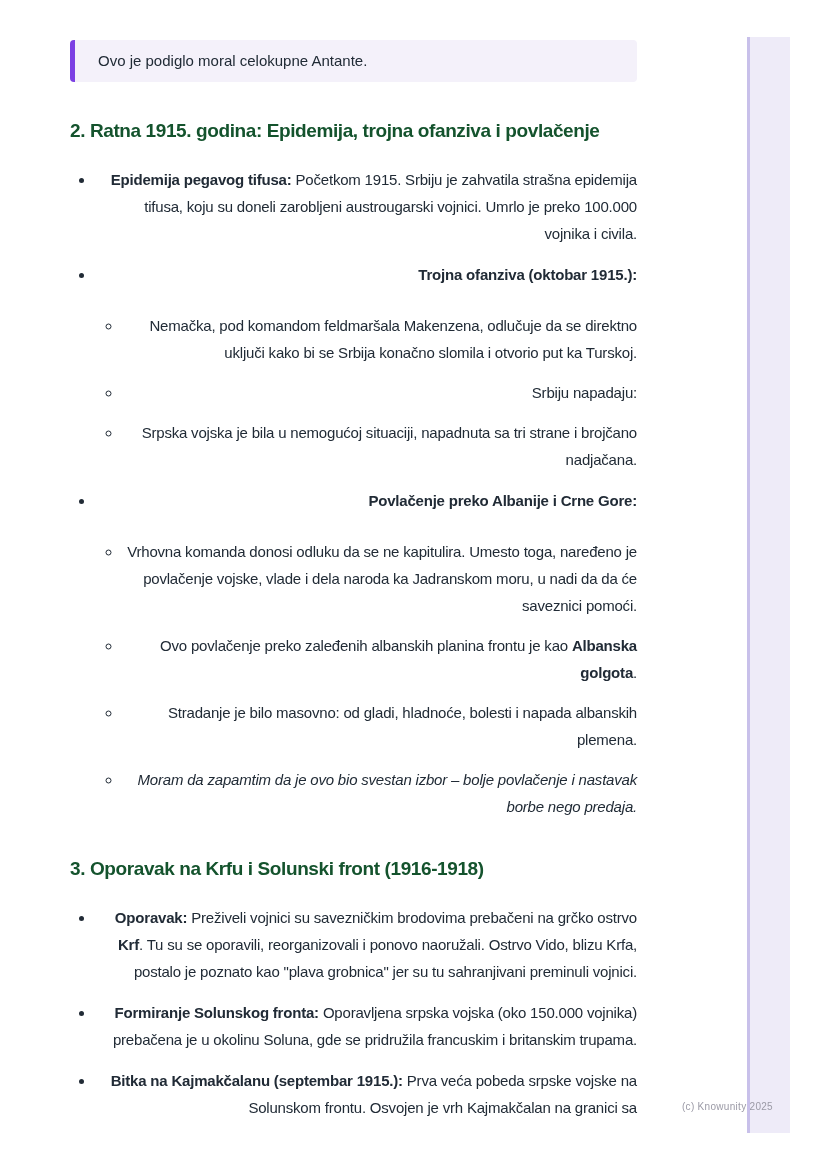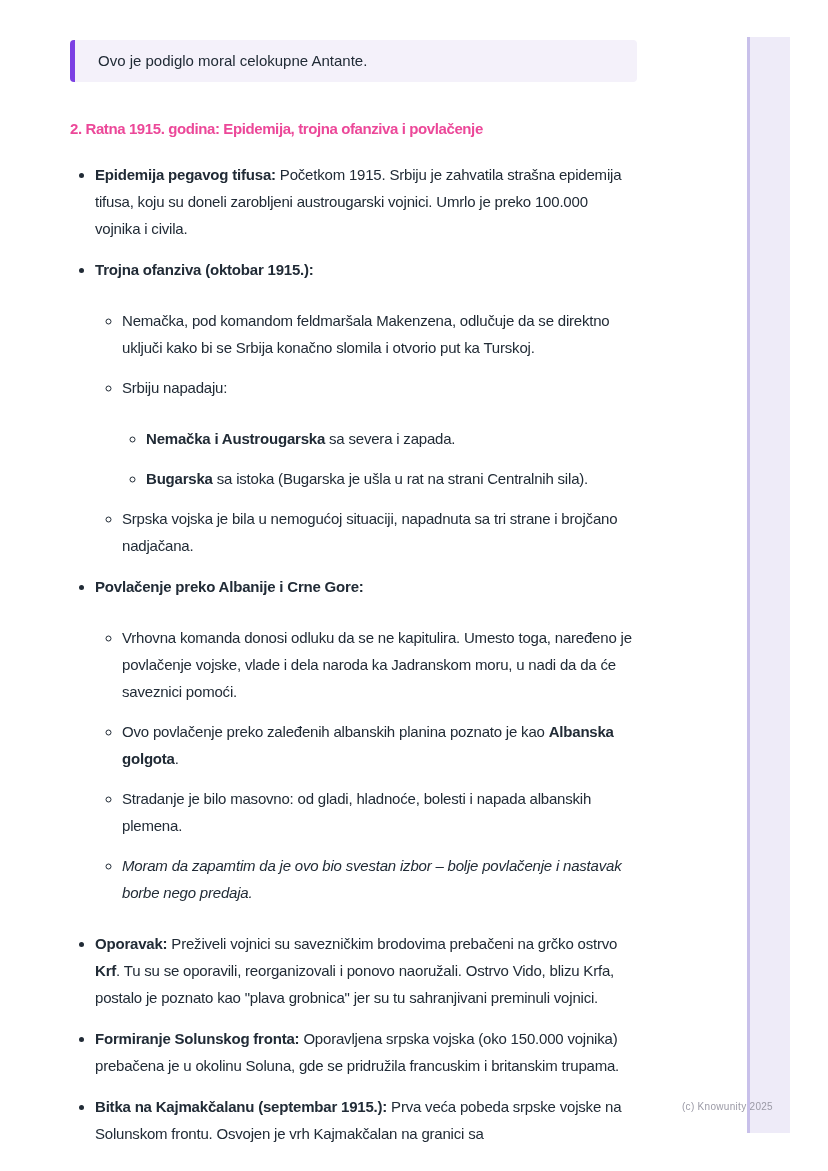--- a/index.html
+++ b/index.html
@@ -33,29 +33,29 @@
     background: #f4f1fa;
     border-left: 5px solid #7c40e3;
     border-radius: 4px;
     padding: 12px 32px 13px 23px;
     font-size: 15px;
     line-height: 17px;
     color: #212b36;
   }
 
   h2 {
-    color: #ec4899;
-    font-size: 15px;
+    color: #14532d;
+    font-size: 19px;
     font-weight: 700;
     letter-spacing: -0.4px;
     margin: 38px 0 0 0;
     white-space: nowrap;
   }
 
-  .list-wrap { margin-top: 24px; }
+  .list-wrap { margin-top: 24px; text-align: right; }
 
   ul {
     margin: 0;
     padding-left: 25px;
     font-size: 15px;
     letter-spacing: -0.2px;
     line-height: 27px;
     list-style: disc;
   }
   ul ul { list-style: circle; padding-left: 27px; margin-top: 24px; }
@@ -88,37 +88,35 @@
       <span>Ovo je podiglo moral celokupne Antante.</span>
     </div>
 
     <section>
       <h2>2. Ratna 1915. godina: Epidemija, trojna ofanziva i povlačenje</h2>
       <div class="list-wrap">
           <ul>
             <li><span class="b">Epidemija pegavog tifusa:</span><span> Početkom 1915. Srbiju je zahvatila strašna epidemija tifusa, koju su doneli zarobljeni austrougarski vojnici. Umrlo je preko 100.000 vojnika i civila.</span></li>
             <li><span class="b">Trojna ofanziva (oktobar 1915.):</span><ul>
                 <li><span>Nemačka, pod komandom feldmaršala Makenzena, odlučuje da se direktno uključi kako bi se Srbija konačno slomila i otvorio put ka Turskoj.</span></li>
-                <li><span>Srbiju napadaju:</span><ul>
-                    <li><span class="b">Nemačka i Austrougarska</span><span> sa severa i zapada.</span></li>
-                    <li><span class="b">Bugarska</span><span> sa istoka (Bugarska je ušla u rat na strani Centralnih sila).</span></li>
-                  </ul></li>
+                <li><span>Srbiju napadaju:</span></li>
                 <li><span>Srpska vojska je bila u nemogućoj situaciji, napadnuta sa tri strane i brojčano nadjačana.</span></li>
               </ul></li>
             <li><span class="b">Povlačenje preko Albanije i Crne Gore:</span><ul>
                 <li><span>Vrhovna komanda donosi odluku da se ne kapitulira. Umesto toga, naređeno je povlačenje vojske, vlade i dela naroda ka Jadranskom moru, u nadi da da će saveznici pomoći.</span></li>
-                <li><span>Ovo povlačenje preko zaleđenih albanskih planina poznato je kao </span><span class="b">Albanska golgota</span><span>.</span></li>
+                <li><span>Ovo povlačenje preko zaleđenih albanskih planina frontu je kao </span><span class="b">Albanska golgota</span><span>.</span></li>
                 <li><span>Stradanje je bilo masovno: od gladi, hladnoće, bolesti i napada albanskih plemena.</span></li>
                 <li class="i"><span>Moram da zapamtim da je ovo bio svestan izbor – bolje povlačenje i nastavak borbe nego predaja.</span></li>
               </ul></li>
           </ul>
         </div>
     </section>
 
     <section>
+      <h2>3. Oporavak na Krfu i Solunski front (1916-1918)</h2>
       <div class="list-wrap">
           <ul>
             <li><span class="b">Oporavak:</span><span> Preživeli vojnici su savezničkim brodovima prebačeni na grčko ostrvo </span><span class="b">Krf</span><span>. Tu su se oporavili, reorganizovali i ponovo naoružali. Ostrvo Vido, blizu Krfa, postalo je poznato kao "plava grobnica" jer su tu sahranjivani preminuli vojnici.</span></li>
             <li><span class="b">Formiranje Solunskog fronta:</span><span> Oporavljena srpska vojska (oko 150.000 vojnika) prebačena je u okolinu Soluna, gde se pridružila francuskim i britanskim trupama.</span></li>
             <li><span class="b">Bitka na Kajmakčalanu (septembar 1915.):</span><span> Prva veća pobeda srpske vojske na Solunskom frontu. Osvojen je vrh Kajmakčalan na granici sa</span></li>
           </ul>
         </div>
     </section>
 
   </div>

